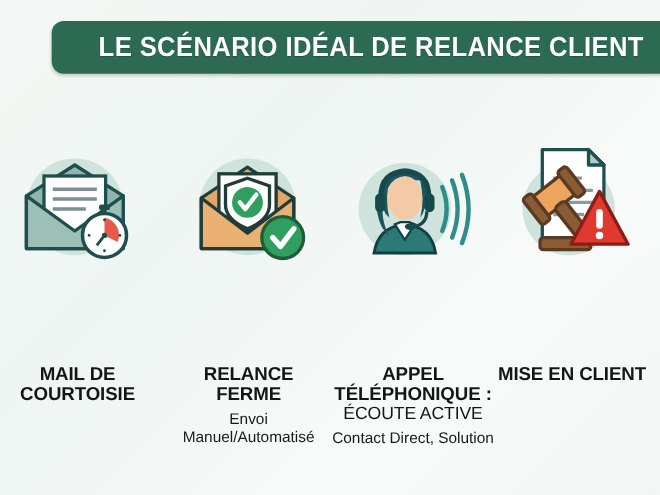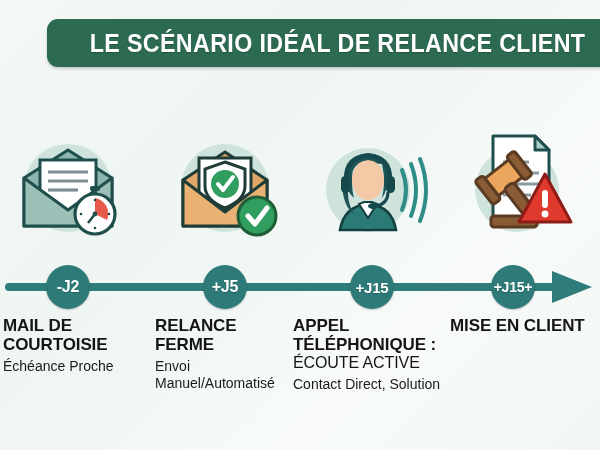--- a/index.html
+++ b/index.html
@@ -59,21 +59,21 @@
   }
   .tl-node.n0{left:46px;}
   .tl-node.n1{left:203px;}
   .tl-node.n2{left:350px;}
   .tl-node.n3{left:491px;}
   .tl-node.n2 span,.tl-node.n3 span{font-size:15px;}
   .tl-node.n3 span{font-size:14px;}
 
   
   .captions{position:absolute;left:0;top:316px;width:600px;height:120px;}
-  .cap{position:absolute;top:0;}
+  .cap{position:absolute;top:14px;text-align:center;}
   .cap.c0{left:3px;width:135px;}
   .cap.c1{left:155px;width:142px;}
   .cap.c2{left:293px;width:165px;}
   .cap.c3{left:450px;width:140px;}
   .cap-title{
     color:#151515;font-size:17px;font-weight:bold;line-height:1.12;
     letter-spacing:-.1px;
   }
   .cap-sub{
     color:#1a1a1a;font-size:14px;font-weight:normal;line-height:1.2;
@@ -182,42 +182,25 @@
           <rect x="40" y="88" width="46" height="11" rx="3" fill="#8a5c35" stroke="#5a3a22" stroke-width="3"></rect>
           <path d="M94 46 L120 94 L68 94 Z" fill="#e03a2f" stroke="#8e1c16" stroke-width="3" stroke-linejoin="round"></path>
           <rect x="91" y="62" width="6" height="18" rx="3" fill="#ffffff"></rect>
           <circle cx="94" cy="86" r="3.4" fill="#ffffff"></circle>
         </svg>
       </div>
     </div>
 
   </div>
 
-  <div class="timeline">
-    <div class="tl-line"></div>
-    <div class="tl-arrow"></div>
-    <div class="tl-node n0">
-      <span>-J2</span>
-    </div>
-    <div class="tl-node n1">
-      <span>+J5</span>
-    </div>
-    <div class="tl-node n2">
-      <span>+J15</span>
-    </div>
-    <div class="tl-node n3">
-      <span>+J15+</span>
-    </div>
-  </div>
 
   <div class="captions">
 
     <div class="cap c0">
       <div class="cap-title">MAIL DE COURTOISIE</div>
-      <div class="cap-sub">Échéance Proche</div>
     </div>
 
     <div class="cap c2">
       <div class="cap-title">APPEL TÉLÉPHONIQUE :</div>
       <div class="cap-title2">ÉCOUTE ACTIVE</div>
       <div class="cap-sub">Contact Direct, Solution</div>
     </div>
 
     <div class="cap c1">
       <div class="cap-title">RELANCE FERME</div>

